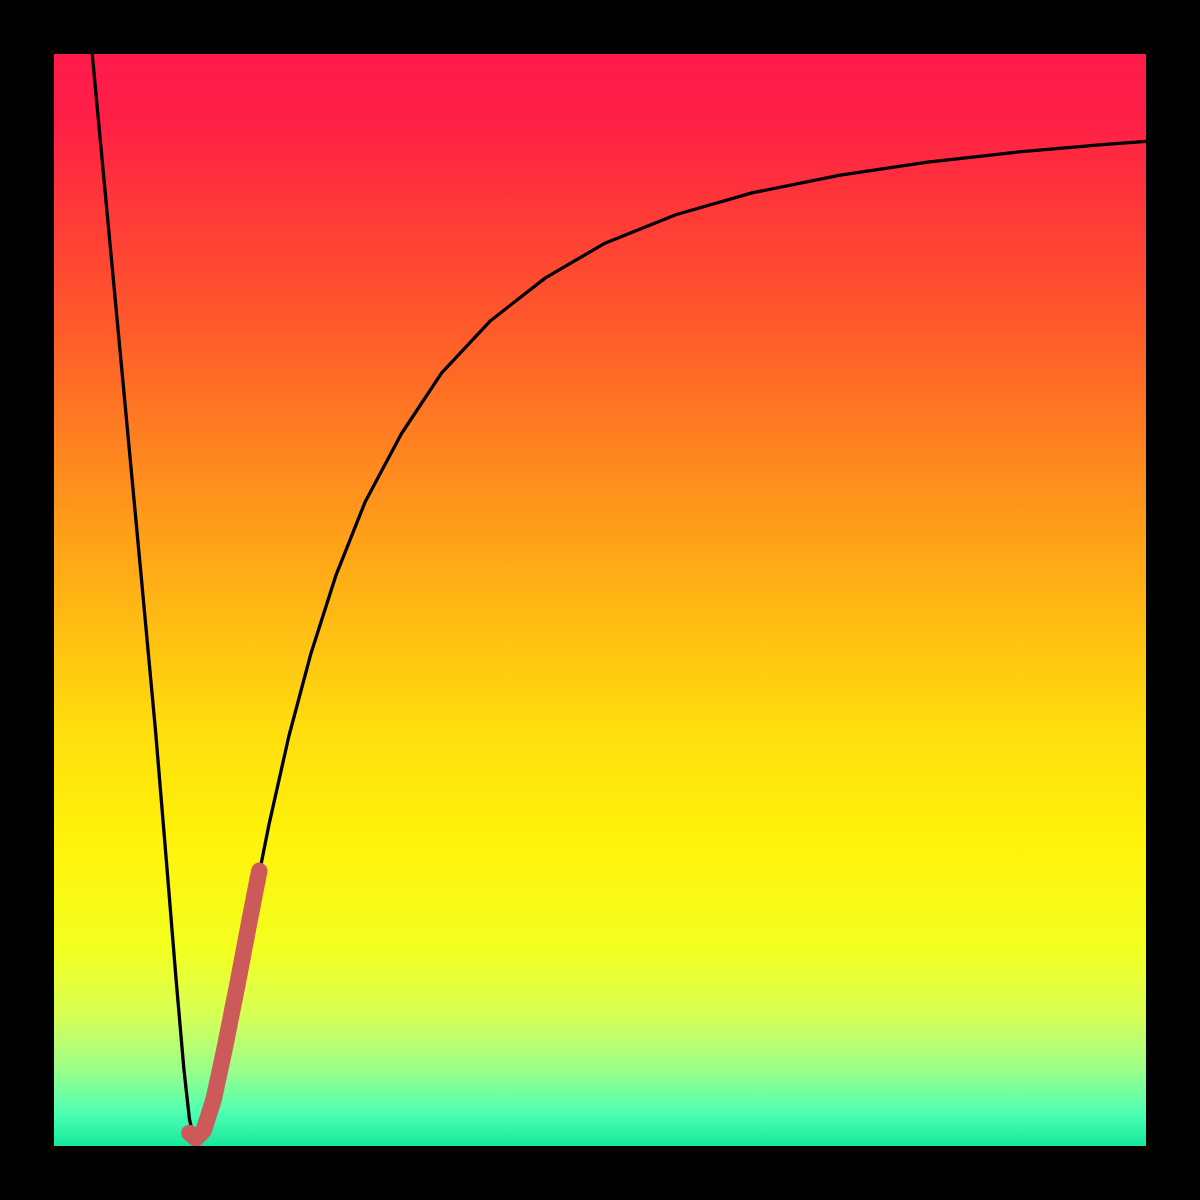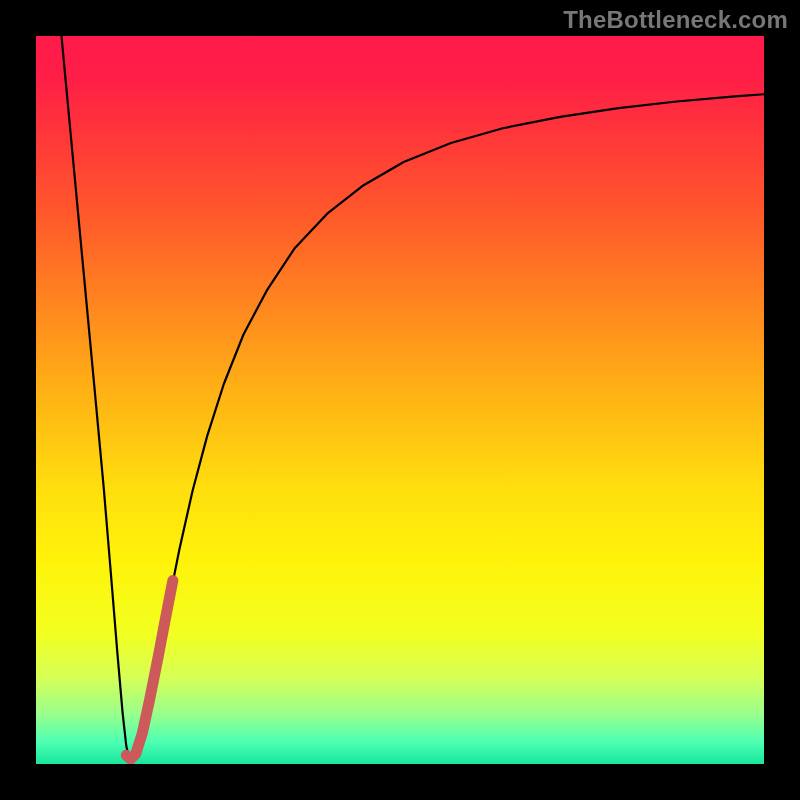--- a/index.html
+++ b/index.html
@@ -33,21 +33,20 @@
     font-size: 24px;
     font-weight: bold;
     letter-spacing: 0.2px;
     user-select: none;
   }
 </style>
 </head>
 <body>
 
 <div class="frame">
-  <div class="watermark">TheBottleneck.com</div>
   <div class="plot">
     <svg id="chartsvg" width="728" height="728" viewBox="0 0 728 728" preserveAspectRatio="none">
       <defs>
         <linearGradient id="bg-grad" x1="0" y1="0" x2="0" y2="1">
             <stop offset="0%" stop-color="#ff1a4b"></stop>
             <stop offset="6%" stop-color="#ff1f46"></stop>
             <stop offset="15%" stop-color="#ff3b37"></stop>
             <stop offset="25%" stop-color="#ff5a2a"></stop>
             <stop offset="38%" stop-color="#ff8a1e"></stop>
             <stop offset="50%" stop-color="#ffb514"></stop>

